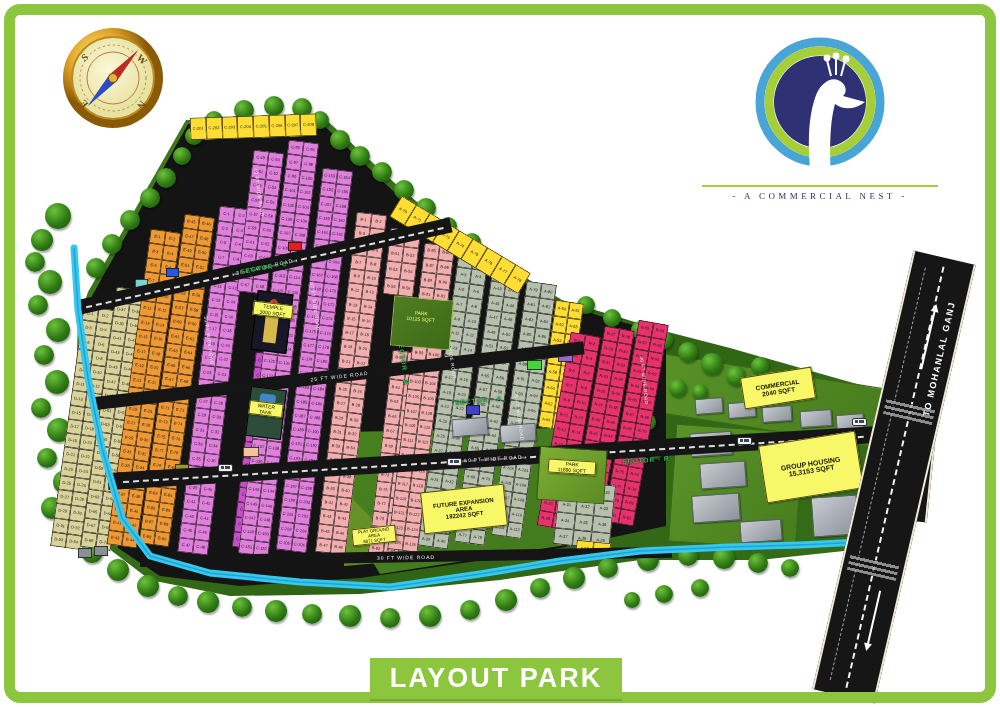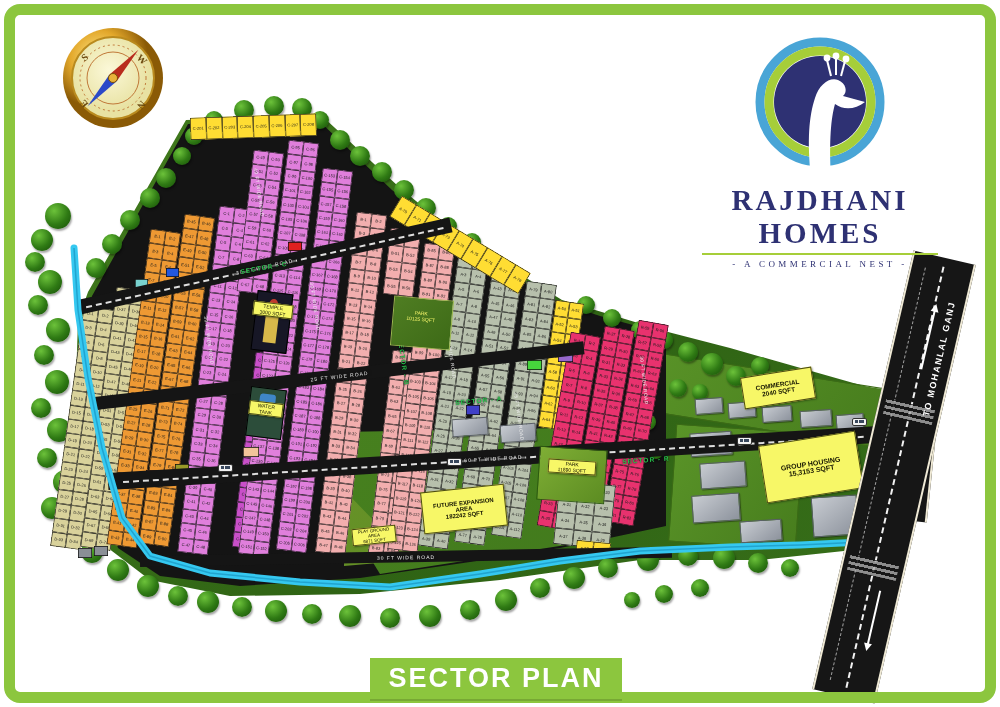--- a/index.html
+++ b/index.html
@@ -1060,23 +1060,22 @@
       <path d="M128,148 C124,110 126,86 132,68 C136,55 146,47 155,50 C163,53 165,62 160,66 L182,72 C172,80 160,80 152,74 C148,88 146,110 148,148 Z" fill="#fff"></path>
       <g stroke="#fff" stroke-width="2" fill="#fff">
         <line x1="148" y1="46" x2="144" y2="30"></line>
           <circle cx="144" cy="28" r="2.4"></circle>
         <line x1="153" y1="45" x2="153" y2="28"></line>
           <circle cx="153" cy="26" r="2.4"></circle>
         <line x1="158" y1="46" x2="162" y2="31"></line>
           <circle cx="163" cy="29" r="2.4"></circle>
       </g>
     </svg>
-    <div id="logoname">RAJDHANI HOMES</div>
     <div id="logoline"></div>
     <div id="logotag">- A COMMERCIAL NEST -</div>
   </div>
 
   <div id="banner">
-    <span>SECTOR PLAN</span>
+    <span>LAYOUT PARK</span>
   </div>
 
   <div id="frame"></div>
 </div>
 
 </body></html>

